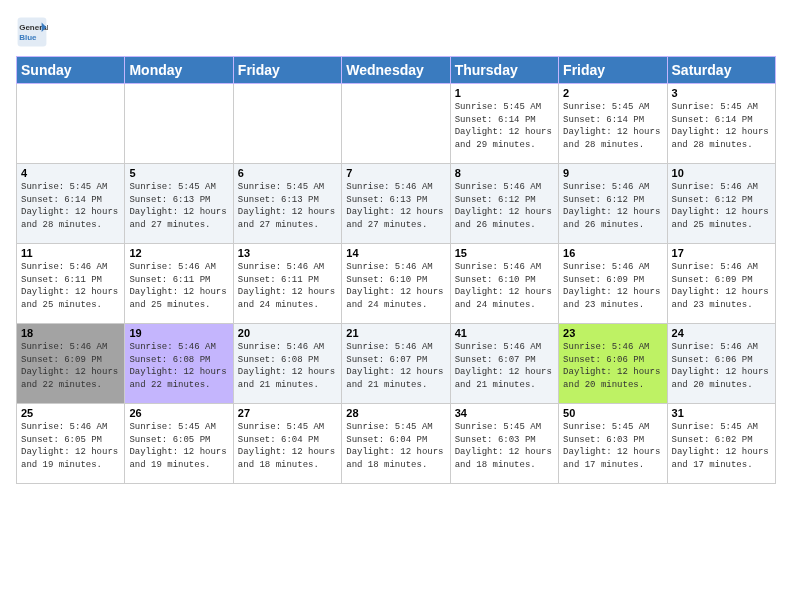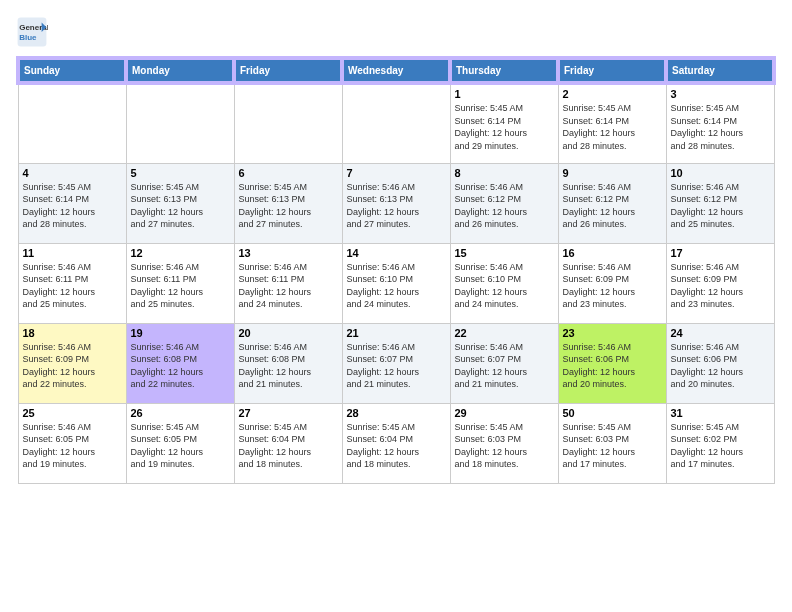--- a/index.html
+++ b/index.html
@@ -49,22 +49,22 @@
     table {
       width: 100%;
       border-collapse: collapse;
       font-size: 10px;
     }
     th {
       background-color: #3a7bbf;
       color: #fff;
       text-align: left;
       padding: 5px 4px;
-      font-size: 10px;
-      border: 4px solid #c4b5fd;
+      font-size: 14px;
+      border: 1px solid #c4b5fd;
     }
     td {
       border: 1px solid #ccc;
       vertical-align: top;
       padding: 3px 4px;
       width: calc(100% / 7);
       min-height: 80px;
       height: 80px;
     }
     .week-row td {
@@ -75,20 +75,21 @@
     }
     .day-num {
       font-weight: bold;
       font-size: 11px;
       margin-bottom: 2px;
     }
     .day-info {
       font-size: 9px;
       line-height: 1.4;
       color: #333;
+      font-family: Liberation Mono, monospace;
     }
     .empty-cell {
       background: #fff;
     }
   </style>
 </head>
 <body>
 
 <div class="header-area">
   <div class="logo">
@@ -193,38 +194,38 @@
         <td>
           <div class="day-num">16</div>
           <div class="day-info">Sunrise: 5:46 AM<br>Sunset: 6:09 PM<br>Daylight: 12 hours<br>and 23 minutes.</div>
         </td>
         <td>
           <div class="day-num">17</div>
           <div class="day-info">Sunrise: 5:46 AM<br>Sunset: 6:09 PM<br>Daylight: 12 hours<br>and 23 minutes.</div>
         </td>
       </tr>
       <tr class="week-row">
-        <td style="background: #fef9c3;">
+        <td style="background: #a3a3a3;">
           <div class="day-num">18</div>
           <div class="day-info">Sunrise: 5:46 AM<br>Sunset: 6:09 PM<br>Daylight: 12 hours<br>and 22 minutes.</div>
         </td>
         <td style="background: #c4b5fd;">
           <div class="day-num">19</div>
           <div class="day-info">Sunrise: 5:46 AM<br>Sunset: 6:08 PM<br>Daylight: 12 hours<br>and 22 minutes.</div>
         </td>
         <td style="background: rgb(240, 244, 248);">
           <div class="day-num">20</div>
           <div class="day-info">Sunrise: 5:46 AM<br>Sunset: 6:08 PM<br>Daylight: 12 hours<br>and 21 minutes.</div>
         </td>
         <td style="background: rgb(240, 244, 248);">
           <div class="day-num">21</div>
           <div class="day-info">Sunrise: 5:46 AM<br>Sunset: 6:07 PM<br>Daylight: 12 hours<br>and 21 minutes.</div>
         </td>
         <td style="background: rgb(240, 244, 248);">
-          <div class="day-num">22</div>
+          <div class="day-num">41</div>
           <div class="day-info">Sunrise: 5:46 AM<br>Sunset: 6:07 PM<br>Daylight: 12 hours<br>and 21 minutes.</div>
         </td>
         <td style="background: #bef264;">
           <div class="day-num">23</div>
           <div class="day-info">Sunrise: 5:46 AM<br>Sunset: 6:06 PM<br>Daylight: 12 hours<br>and 20 minutes.</div>
         </td>
         <td style="background: rgb(240, 244, 248); margin-left: 12px;">
           <div class="day-num">24</div>
           <div class="day-info">Sunrise: 5:46 AM<br>Sunset: 6:06 PM<br>Daylight: 12 hours<br>and 20 minutes.</div>
         </td>
@@ -240,21 +241,21 @@
         </td>
         <td>
           <div class="day-num">27</div>
           <div class="day-info">Sunrise: 5:45 AM<br>Sunset: 6:04 PM<br>Daylight: 12 hours<br>and 18 minutes.</div>
         </td>
         <td>
           <div class="day-num">28</div>
           <div class="day-info">Sunrise: 5:45 AM<br>Sunset: 6:04 PM<br>Daylight: 12 hours<br>and 18 minutes.</div>
         </td>
         <td>
-          <div class="day-num">29</div>
+          <div class="day-num">34</div>
           <div class="day-info">Sunrise: 5:45 AM<br>Sunset: 6:03 PM<br>Daylight: 12 hours<br>and 18 minutes.</div>
         </td>
         <td>
           <div class="day-num">50</div>
           <div class="day-info">Sunrise: 5:45 AM<br>Sunset: 6:03 PM<br>Daylight: 12 hours<br>and 17 minutes.</div>
         </td>
         <td>
           <div class="day-num">31</div>
           <div class="day-info">Sunrise: 5:45 AM<br>Sunset: 6:02 PM<br>Daylight: 12 hours<br>and 17 minutes.</div>
         </td>

